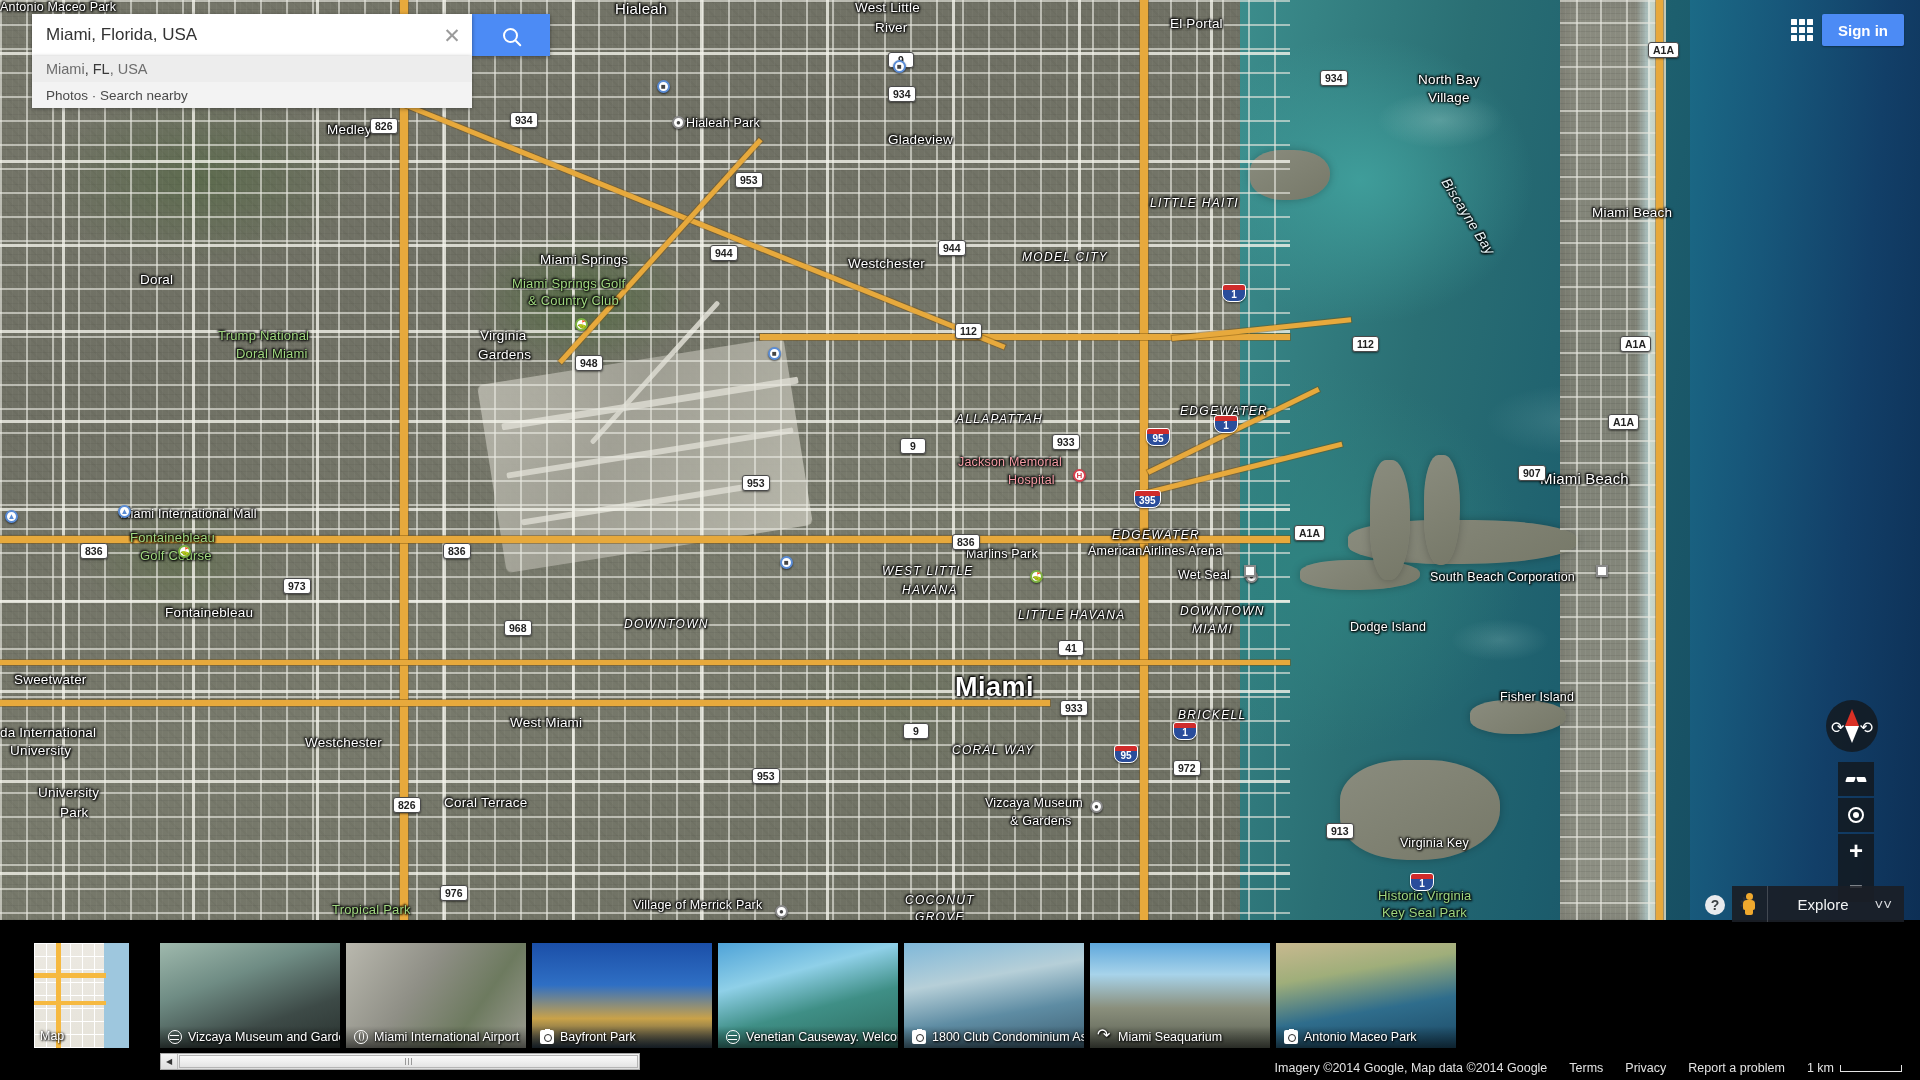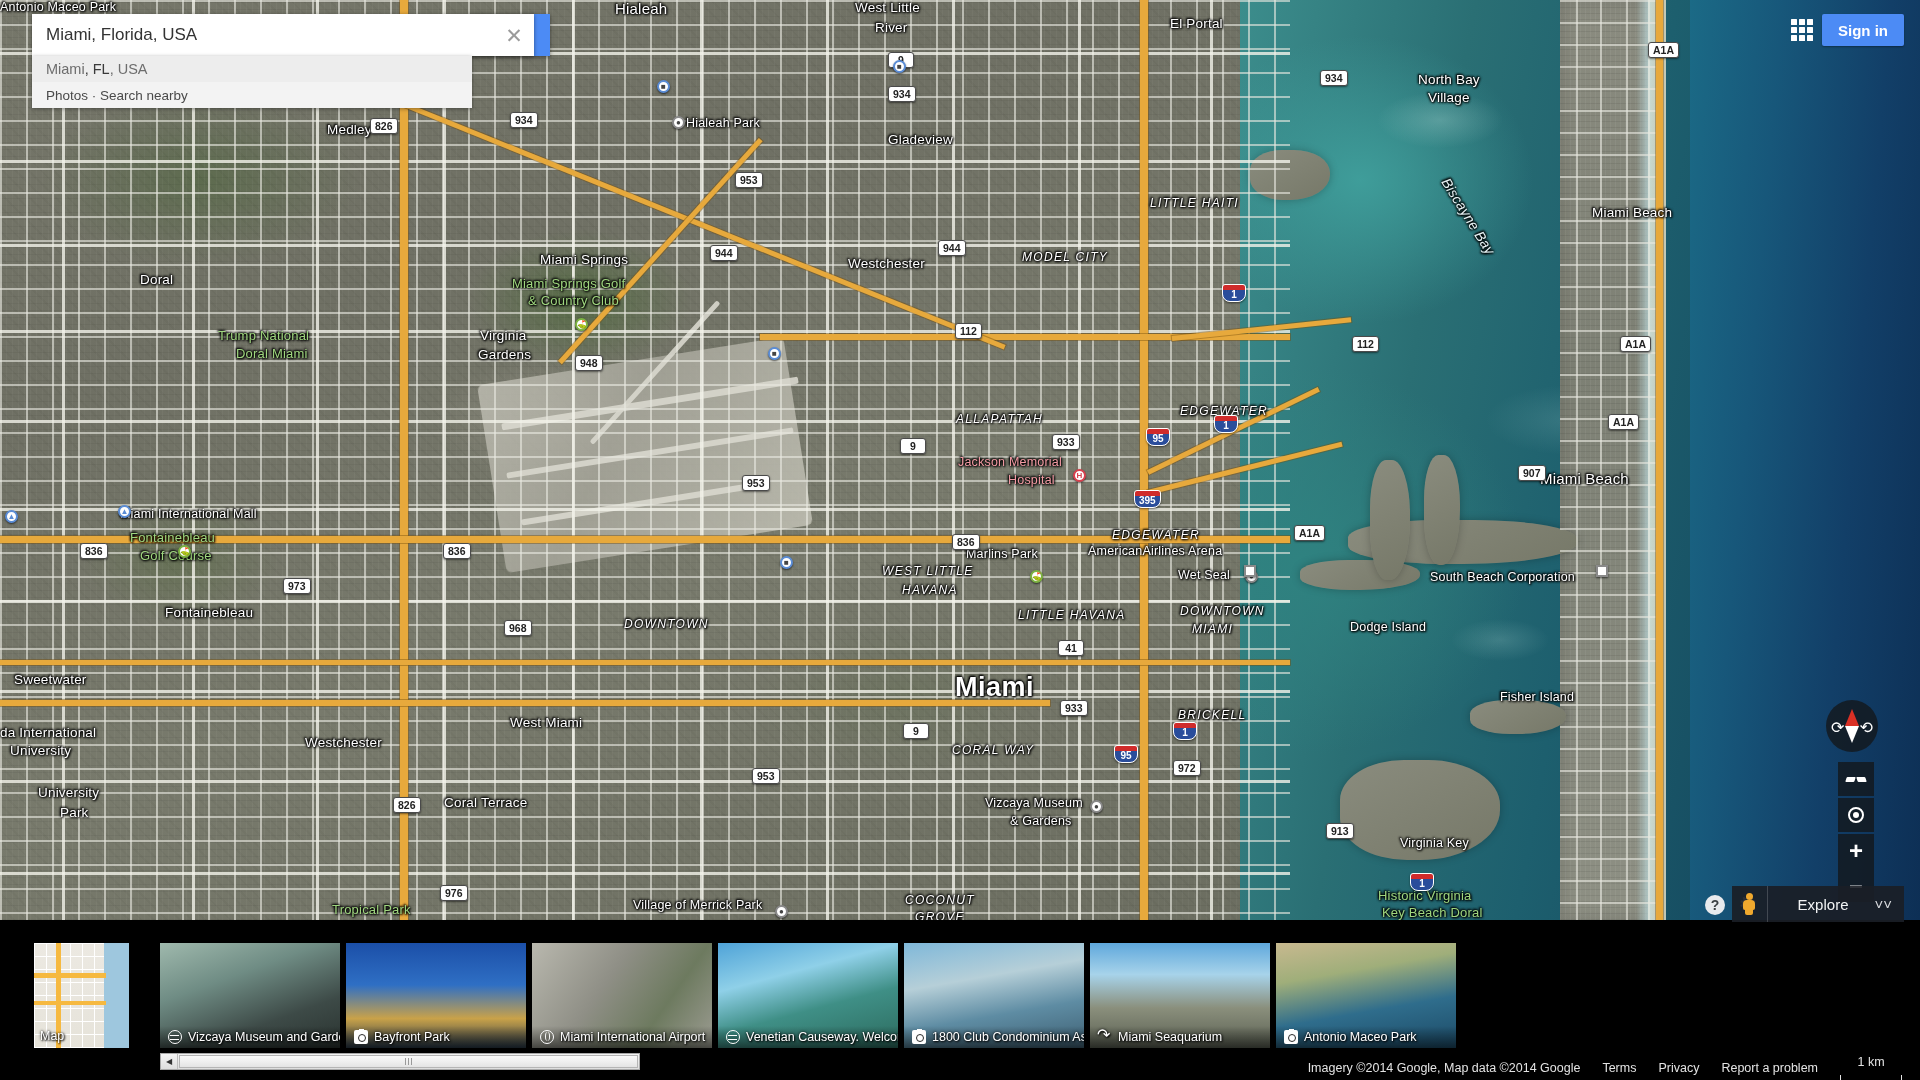--- a/index.html
+++ b/index.html
@@ -141,21 +141,21 @@
   .poi-dot.blue{ background:#fff; border-color:#5b8dd6; }
   .poi-dot.mall{ border-color:#5b8dd6; color:#5b8dd6; }
   .poi-square{
     position:absolute; width:12px; height:12px; background:#fff;
     border:2px solid #8a8a8a; box-shadow:0 1px 2px rgba(0,0,0,.6);
   }
 
   
   #search-wrap{ position:absolute; left:32px; top:14px; z-index:40; }
   #search-box{
-    width:502px; height:42px; background:#fff;
+    width:440px; height:42px; background:#fff;
     box-shadow:0 1px 4px rgba(0,0,0,.45);
     display:flex; align-items:center;
   }
   #search-input{
     flex:1; border:0; outline:0; font-size:17px; color:#333;
     padding:0 14px; font-family:"Liberation Sans",sans-serif; background:transparent;
   }
   #clear-btn{
     width:40px; height:42px; border:0; background:transparent; cursor:pointer;
     color:#9b9b9b; font-size:21px; line-height:1;
@@ -317,21 +317,21 @@
   }
   #scroll-thumb i{ display:block; width:1px; height:7px; background:#9a9a9a; margin:0 1px; }
 
   
   #attrib{
     position:absolute; right:18px; top:1060px; height:16px;
     display:flex; align-items:center; gap:22px;
     color:#e3e3e3; font-size:12.5px; white-space:nowrap;
   }
   #attrib a{ color:#e3e3e3; text-decoration:none; cursor:pointer; }
-  #scalebar{ display:flex; align-items:center; gap:6px;flex-direction:column; }
+  #scalebar{ display:flex; align-items:center; gap:6px; }
   #scalebar .bar{
     width:62px; height:7px; border:1.6px solid #e3e3e3; border-top:0;
   }
 </style>
 </head>
 <body>
 
 <div id="map-canvas">
   <div class="land"></div>
   <div class="airport"></div>
@@ -577,21 +577,21 @@
       <div class="lbl poi" style="left:1010px;top:814px">&amp; Gardens</div>
       <div class="lbl poi" style="left:633px;top:898px">Village of Merrick Park</div>
       <div class="lbl poi" style="left:0px;top:0px">Antonio Maceo Park</div>
       <div class="lbl green" style="left:512px;top:276px">Miami Springs Golf</div>
       <div class="lbl green" style="left:528px;top:293px">&amp; Country Club</div>
       <div class="lbl green" style="left:218px;top:328px">Trump National</div>
       <div class="lbl green" style="left:236px;top:346px">Doral Miami</div>
       <div class="lbl green" style="left:130px;top:530px">Fontainebleau</div>
       <div class="lbl green" style="left:140px;top:548px">Golf Course</div>
       <div class="lbl green" style="left:1378px;top:888px">Historic Virginia</div>
-      <div class="lbl green" style="left:1382px;top:905px">Key Beach Doral</div>
+      <div class="lbl green" style="left:1382px;top:905px">Key Seal Park</div>
       <div class="lbl green" style="left:332px;top:902px">Tropical Park</div>
       <div class="lbl hosp" style="left:958px;top:455px">Jackson Memorial</div>
       <div class="lbl hosp" style="left:1008px;top:473px">Hospital</div>
       <div class="lbl water" style="left:1452px;top:175px;transform:rotate(58deg);transform-origin:left top">Biscayne Bay</div>
       <div class="shield rd" style="left:510px;top:112px">934</div>
       <div class="shield rd" style="left:888px;top:86px">934</div>
       <div class="shield rd" style="left:1320px;top:70px">934</div>
       <div class="shield rd" style="left:888px;top:52px">9</div>
       <div class="shield rd" style="left:735px;top:172px">953</div>
       <div class="shield rd" style="left:710px;top:245px">944</div>
@@ -714,30 +714,30 @@
       <span class="mo3"></span>
     <span class="mlabel">Map</span>
   </div>
   <div id="thumb-row">
   <div class="thumb" style="background:linear-gradient(160deg,#9fb9ad 0%,#6f8c84 35%,#3d4a47 70%,#2a3330 100%)">
     <div class="cap">
       <span class="ti pano"></span>
       <span>Vizcaya Museum and Gardens</span>
     </div>
   </div>
+  <div class="thumb" style="background:linear-gradient(125deg,#b9b8ae 0%,#8f8f86 40%,#6d7a5f 70%,#9c9c92 100%)">
+    <div class="cap">
+      <span class="ti globe"></span>
+      <span>Miami International Airport</span>
+    </div>
+  </div>
   <div class="thumb" style="background:linear-gradient(180deg,#1b4fa8 0%,#2f6fc4 40%,#c9a249 72%,#2a3a4a 100%)">
     <div class="cap">
       <span class="ti cam"></span>
       <span>Bayfront Park</span>
-    </div>
-  </div>
-  <div class="thumb" style="background:linear-gradient(125deg,#b9b8ae 0%,#8f8f86 40%,#6d7a5f 70%,#9c9c92 100%)">
-    <div class="cap">
-      <span class="ti globe"></span>
-      <span>Miami International Airport</span>
     </div>
   </div>
   <div class="thumb" style="background:linear-gradient(165deg,#4fa3d8 0%,#8fd0e8 32%,#3f8f86 60%,#2c6b5e 100%)">
     <div class="cap">
       <span class="ti pano"></span>
       <span>Venetian Causeway. Welcome to...</span>
     </div>
   </div>
   <div class="thumb" style="background:linear-gradient(170deg,#7fb8d9 0%,#b6cfd8 35%,#5e8ca3 65%,#3e5f72 100%)">
     <div class="cap">

